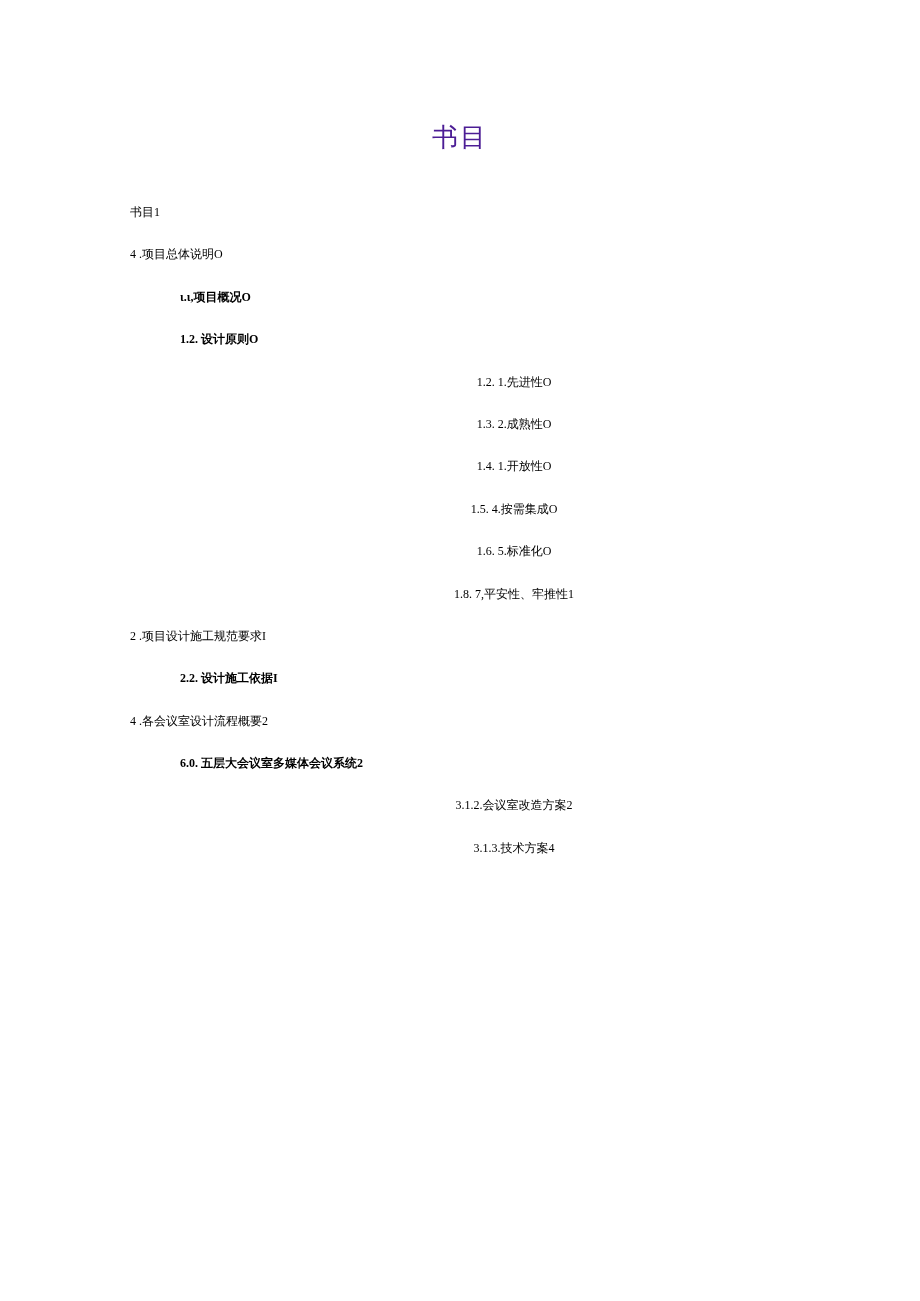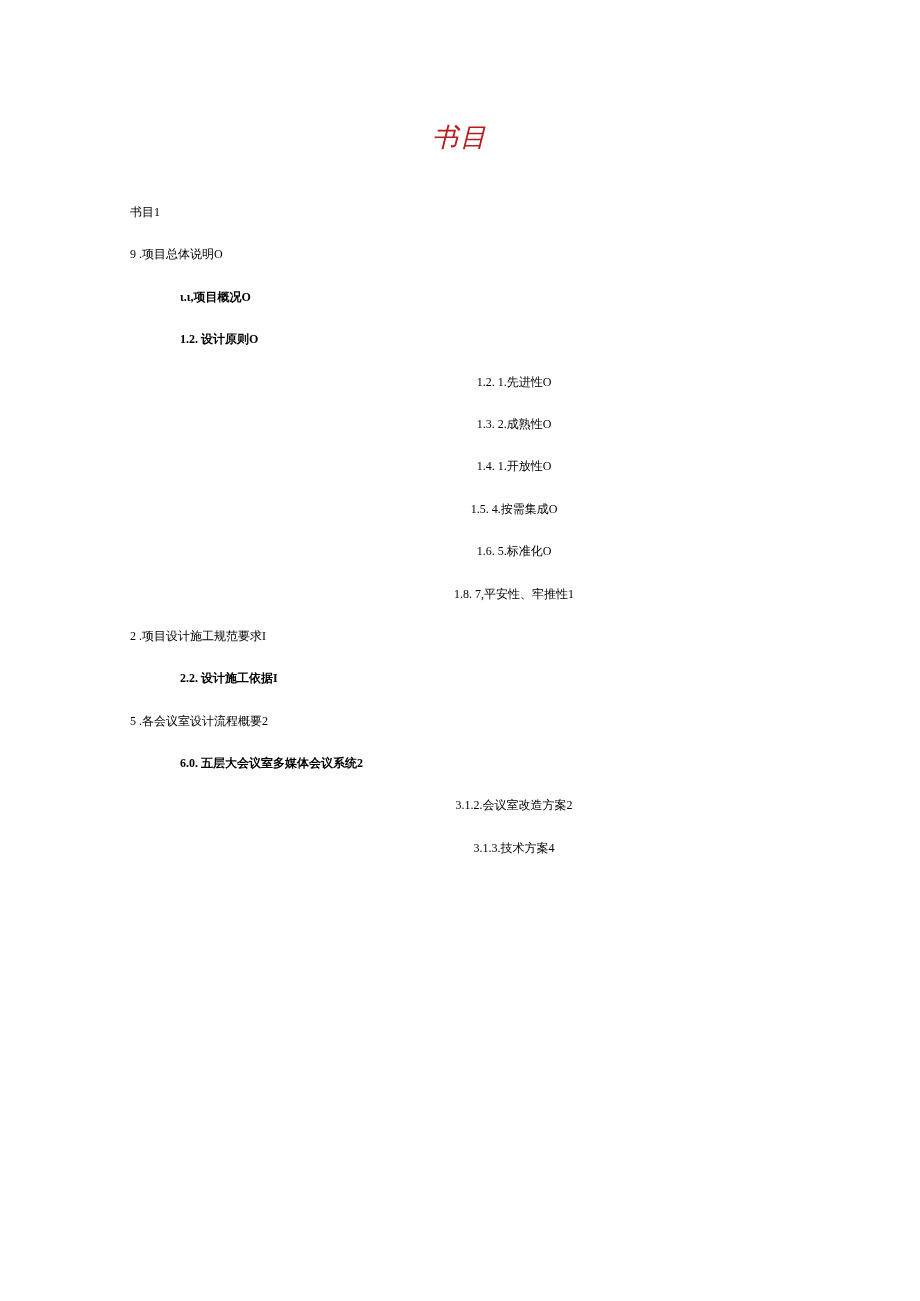--- a/index.html
+++ b/index.html
@@ -10,50 +10,49 @@
     color: #000000;
     width: 920px;
     height: 1301px;
   }
   .page {
     padding: 120px 130px 0 130px;
   }
   .title {
     text-align: center;
     font-size: 26px;
-    color: #b91c1c;
+    color: #4c1d95;
     margin-bottom: 50px;
     letter-spacing: 2px;
-    font-style: italic;
   }
   .toc {
     font-size: 12px;
     line-height: 1.2;
   }
   .l0 { margin: 0 0 28px 0; }
   .l1 { margin: 0 0 28px 0; }
   .l2 { margin: 0 0 28px 50px; font-weight: bold; }
   .l3 { margin: 0 0 28px 108px; text-align: center; }
 </style>
 </head>
 <body>
 
 <div class="page">
   <div class="title">书目</div>
   <div class="toc" id="toc">
       <div class="l0">书目1</div>
-      <div class="l1">9 .项目总体说明O</div>
+      <div class="l1">4 .项目总体说明O</div>
       <div class="l2">ι.ι,项目概况O</div>
       <div class="l2">1.2.   设计原则O</div>
       <div class="l3">1.2.   1.先进性O</div>
       <div class="l3">1.3.   2.成熟性O</div>
       <div class="l3">1.4.   1.开放性O</div>
       <div class="l3">1.5.   4.按需集成O</div>
       <div class="l3">1.6.   5.标准化O</div>
       <div class="l3">1.8.   7,平安性、牢推性1</div>
       <div class="l1">2  .项目设计施工规范要求I</div>
       <div class="l2">2.2.   设计施工依据I</div>
-      <div class="l1">5 .各会议室设计流程概要2</div>
+      <div class="l1">4 .各会议室设计流程概要2</div>
       <div class="l2">6.0.   五层大会议室多媒体会议系统2</div>
       <div class="l3">3.1.2.会议室改造方案2</div>
       <div class="l3">3.1.3.技术方案4</div>
     </div>
 </div>
 
 </body></html>

